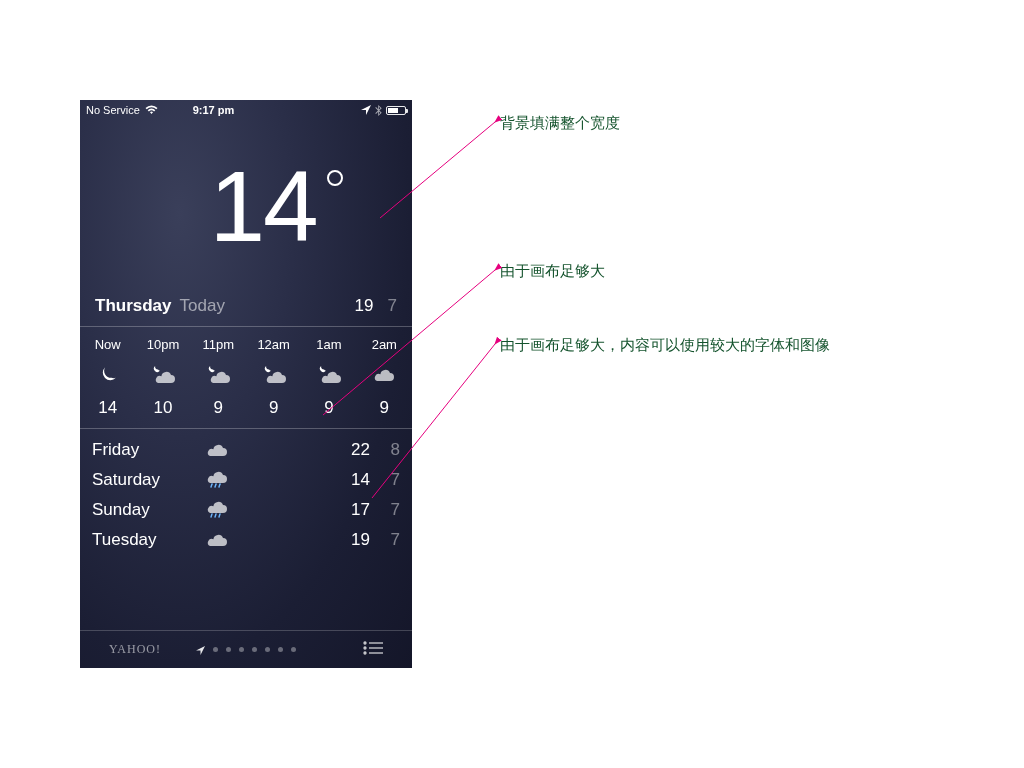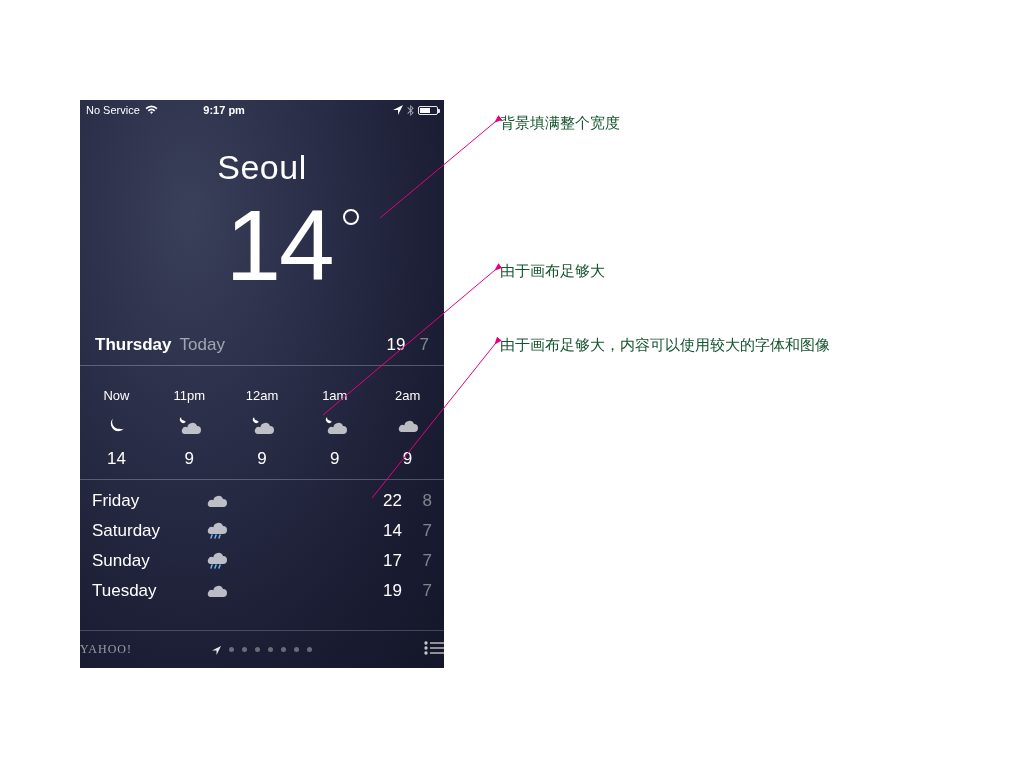--- a/index.html
+++ b/index.html
@@ -8,21 +8,21 @@
     height: 768px;
     background: #fff;
     font-family: -apple-system, "Helvetica Neue", Helvetica, Arial, sans-serif;
     position: relative;
     overflow: hidden;
   }
   .phone {
     position: absolute;
     left: 80px;
     top: 100px;
-    width: 364px;
+    width: 332px;
     height: 568px;
     background: radial-gradient(ellipse at 30% 20%, #3a3f5a 0%, #2a2e48 35%, #1b1e34 70%, #141629 100%);
     color: #fff;
     overflow: hidden;
   }
   .status-bar {
     display: flex;
     align-items: center;
     height: 20px;
     padding: 0 6px;
@@ -88,21 +88,21 @@
   .hourly {
     display: flex;
     padding: 10px 0 10px 0;
   }
   .hour {
     flex: 1;
     text-align: center;
     font-size: 13px;
     font-weight: 300;
   }
-  .hour .h-label { font-size: 13px; margin-bottom: 12px; margin-top: 12px; }
+  .hour .h-label { font-size: 13px; margin-bottom: 12px; }
   .hour .h-label.now { font-weight: 500; }
   .hour .h-icon { height: 22px; display:flex; align-items:center; justify-content:center; margin-bottom: 12px;}
   .hour .h-temp { font-size: 17px; font-weight: 300; }
   .hour .h-temp.now { font-weight: 400; }
 
   .daily {
     padding: 6px 0;
   }
   .daily-row {
     display: flex;
@@ -117,21 +117,21 @@
   .daily-row .d-hi { width: 30px; text-align: right; }
   .daily-row .d-lo { width: 24px; text-align: right; color: rgba(255,255,255,0.45); margin-left: 6px;}
 
   .footer {
     position: absolute;
     left: 0; right: 0; bottom: 0;
     height: 38px;
     border-top: 1px solid rgba(255,255,255,0.2);
     display: flex;
     align-items: center;
-    padding: 0 0;
+    padding: 0 29px;
     color: rgba(255,255,255,0.55);
   }
   .yahoo {
     font-family: Georgia, "Times New Roman", serif;
     font-weight: 400;
     font-size: 12px;
     letter-spacing: 1px;
   }
   .yahoo .bang { color: rgba(255,255,255,0.55); }
   .pager {
@@ -203,21 +203,20 @@
       </span>
       <span class="battery">
         <span class="shell">
             <span class="fill"></span>
           </span>
       </span>
     </div>
   </div>
 
   <div class="header">
-    <div class="city">Seoul</div>
     <div class="temp-current">
       <span>14</span>
       <span class="degree-ring"></span>
     </div>
   </div>
 
   <div class="today-row">
     <span class="day">Thursday</span>
     <span class="today-label">Today</span>
     <span class="spacer"></span>
@@ -229,20 +228,32 @@
 
   <div class="hourly" id="hourly">
       <div class="hour">
         <div class="h-label now">Now</div>
         <div class="h-icon">
           <svg width="18" height="18" viewBox="0 0 18 18">
             <path d="M12.5 11.8A7 7 0 0 1 6.2 1.2 7.5 7.5 0 1 0 16.8 11.8 7 7 0 0 1 12.5 11.8Z" fill="#fff"></path>
           </svg>
         </div>
         <div class="h-temp now">14</div>
+      </div>
+      <div class="hour">
+        <div class="h-label">10pm</div>
+        <div class="h-icon">
+          <svg width="24" height="18" viewBox="0 0 24 18">
+            <path d="M7 3.5A3.2 3.2 0 0 1 4.1 0 3.4 3.4 0 1 0 8.9 4.8 3.2 3.2 0 0 1 7 3.5Z" fill="#fff"></path>
+            <g transform="translate(3,4)">
+              <path d="M17 13a4 4 0 0 0 0-8 5 5 0 0 0-9.6 1.2A3.5 3.5 0 0 0 4 13Z" fill="rgba(255,255,255,0.7)"></path>
+            </g>
+          </svg>
+        </div>
+        <div class="h-temp">10</div>
       </div>
       <div class="hour">
         <div class="h-label">11pm</div>
         <div class="h-icon">
           <svg width="24" height="18" viewBox="0 0 24 18">
             <path d="M7 3.5A3.2 3.2 0 0 1 4.1 0 3.4 3.4 0 1 0 8.9 4.8 3.2 3.2 0 0 1 7 3.5Z" fill="#fff"></path>
             <g transform="translate(3,4)">
               <path d="M17 13a4 4 0 0 0 0-8 5 5 0 0 0-9.6 1.2A3.5 3.5 0 0 0 4 13Z" fill="rgba(255,255,255,0.7)"></path>
             </g>
           </svg>

